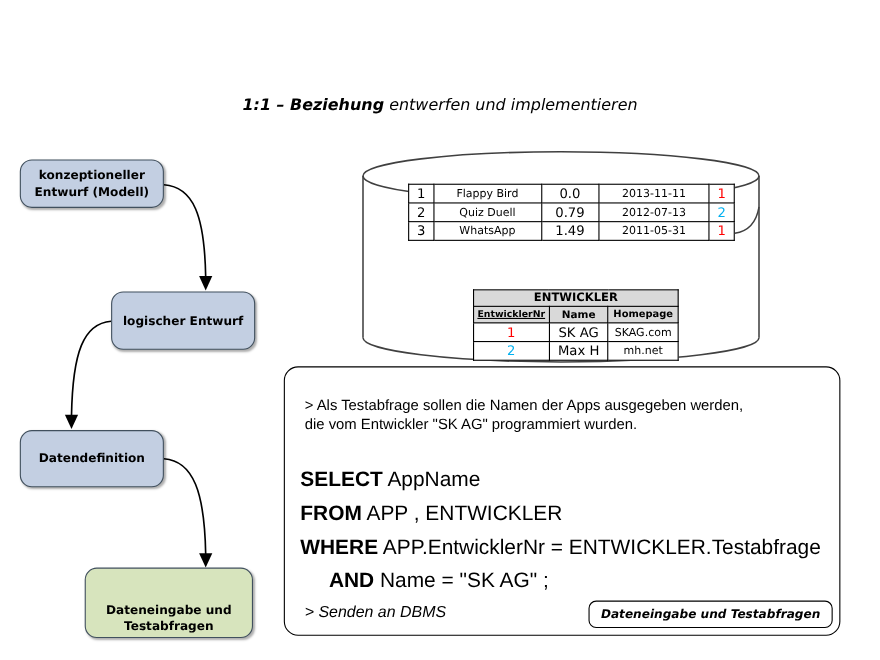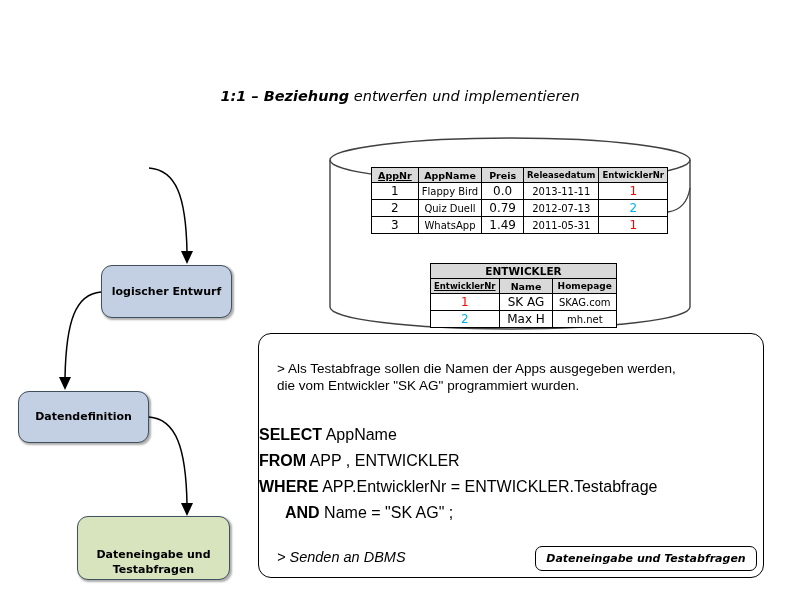--- a/index.html
+++ b/index.html
@@ -87,21 +87,21 @@
     border:1.4px solid #000; border-radius:13px; background:transparent;
   }
   .sqltext {
     position:absolute;
     font-family:"Liberation Sans", sans-serif;
     font-size:13.5px;
     line-height:1.28;
     color:#000;
   }
   #q-desc { left:277px; top:360px; width:478px; }
-  #sql-lines { left:259px; top:422px; width:480px; font-size:16px; line-height:1.62; }
+  #sql-lines { left:273px; top:422px; width:480px; font-size:19px; line-height:1.62; }
   #sql-lines .kw { font-weight:bold; }
   #sql-lines .ind { display:inline-block; width:26px; }
   #send-dbms {
     left:277px; top:548px; font-style:italic; font-size:14.5px;
   }
 
   #bottom-label {
     position:absolute; left:535px; top:546px; width:222px; height:25px;
     border:1.4px solid #000; border-radius:7px; background:#fff;
     display:flex; align-items:center; justify-content:center;
@@ -136,20 +136,26 @@
       <path d="M101,292 C76,294 66,320 65,378"></path>
     </g>
     <polygon points="59,377 71,377 65,390" fill="#000"></polygon>
 
     <g stroke="#000" stroke-width="1.5" fill="none">
       <path d="M149,417 C176,419 186,448 187,504"></path>
     </g>
     <polygon points="181,503 193,503 187,516" fill="#000"></polygon>
   </svg>
 
+  <div class="flowbox blue" style="left:18px;  top:145px; width:131px; height:44px;">
+    <div>
+      <span>konzeptioneller</span>
+      <span>Entwurf (Modell)</span>
+    </div>
+  </div>
 
   <div class="flowbox blue" style="left:101px; top:265px; width:131px; height:53px;">
     <div>
       <span>logischer Entwurf</span>
     </div>
   </div>
 
   <div class="flowbox blue" style="left:18px;  top:391px; width:131px; height:52px;">
     <div>
       <span>Datendefinition</span>
@@ -158,27 +164,20 @@
 
   <div class="flowbox green" style="left:77px;  top:516px; width:153px; height:64px;align-items:flex-end;">
     <div>
       <span>Dateneingabe und</span>
       <span>Testabfragen</span>
     </div>
   </div>
 
   <table class="dbtable" id="app-table">
     <tbody>
-    <tr class="hdr">
-      <td class="pk" style="width:54px;">AppNr</td>
-      <td style="width:62px;">AppName</td>
-      <td style="width:51px;">Preis</td>
-      <td style="width:70px;font-size:8.5px;">Releasedatum</td>
-      <td style="width:60px;font-size:8.5px;">EntwicklerNr</td>
-    </tr>
     </tbody>
       <tbody>
       <tr>
         <td>1</td>
         <td class="small">Flappy Bird</td>
         <td>0.0</td>
         <td class="small">2013-11-11</td>
         <td class="fk-red">1</td>
       </tr>
       <tr>

